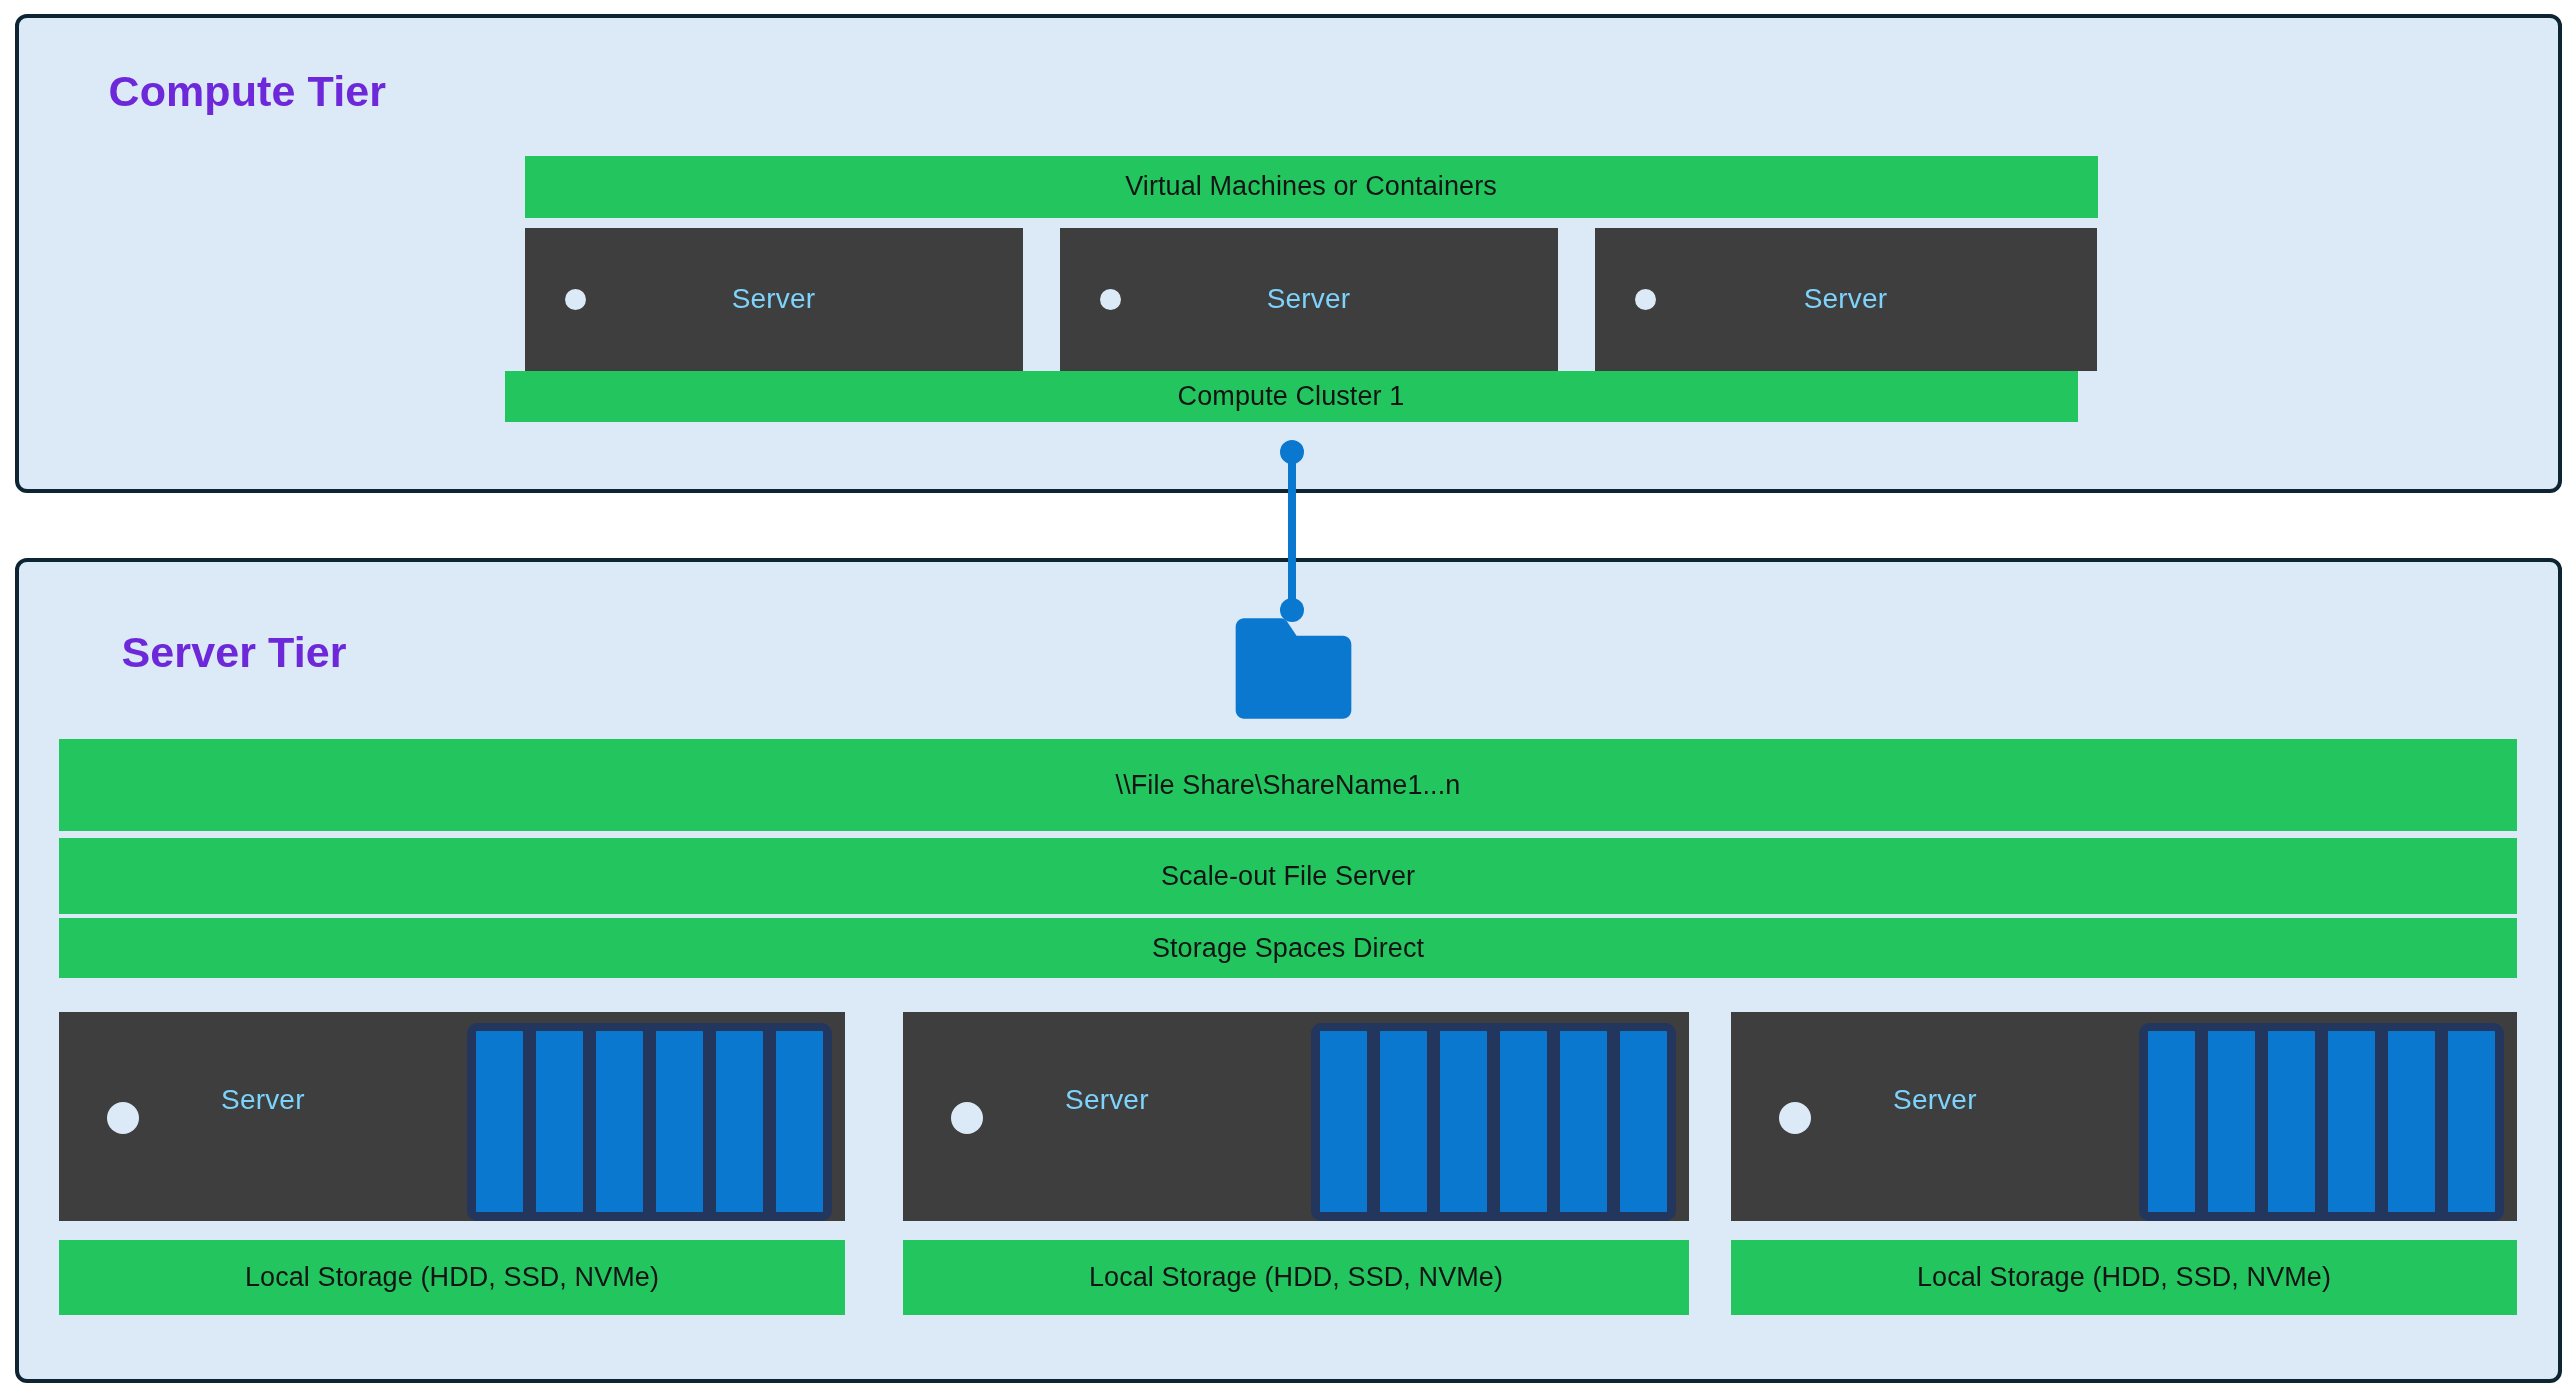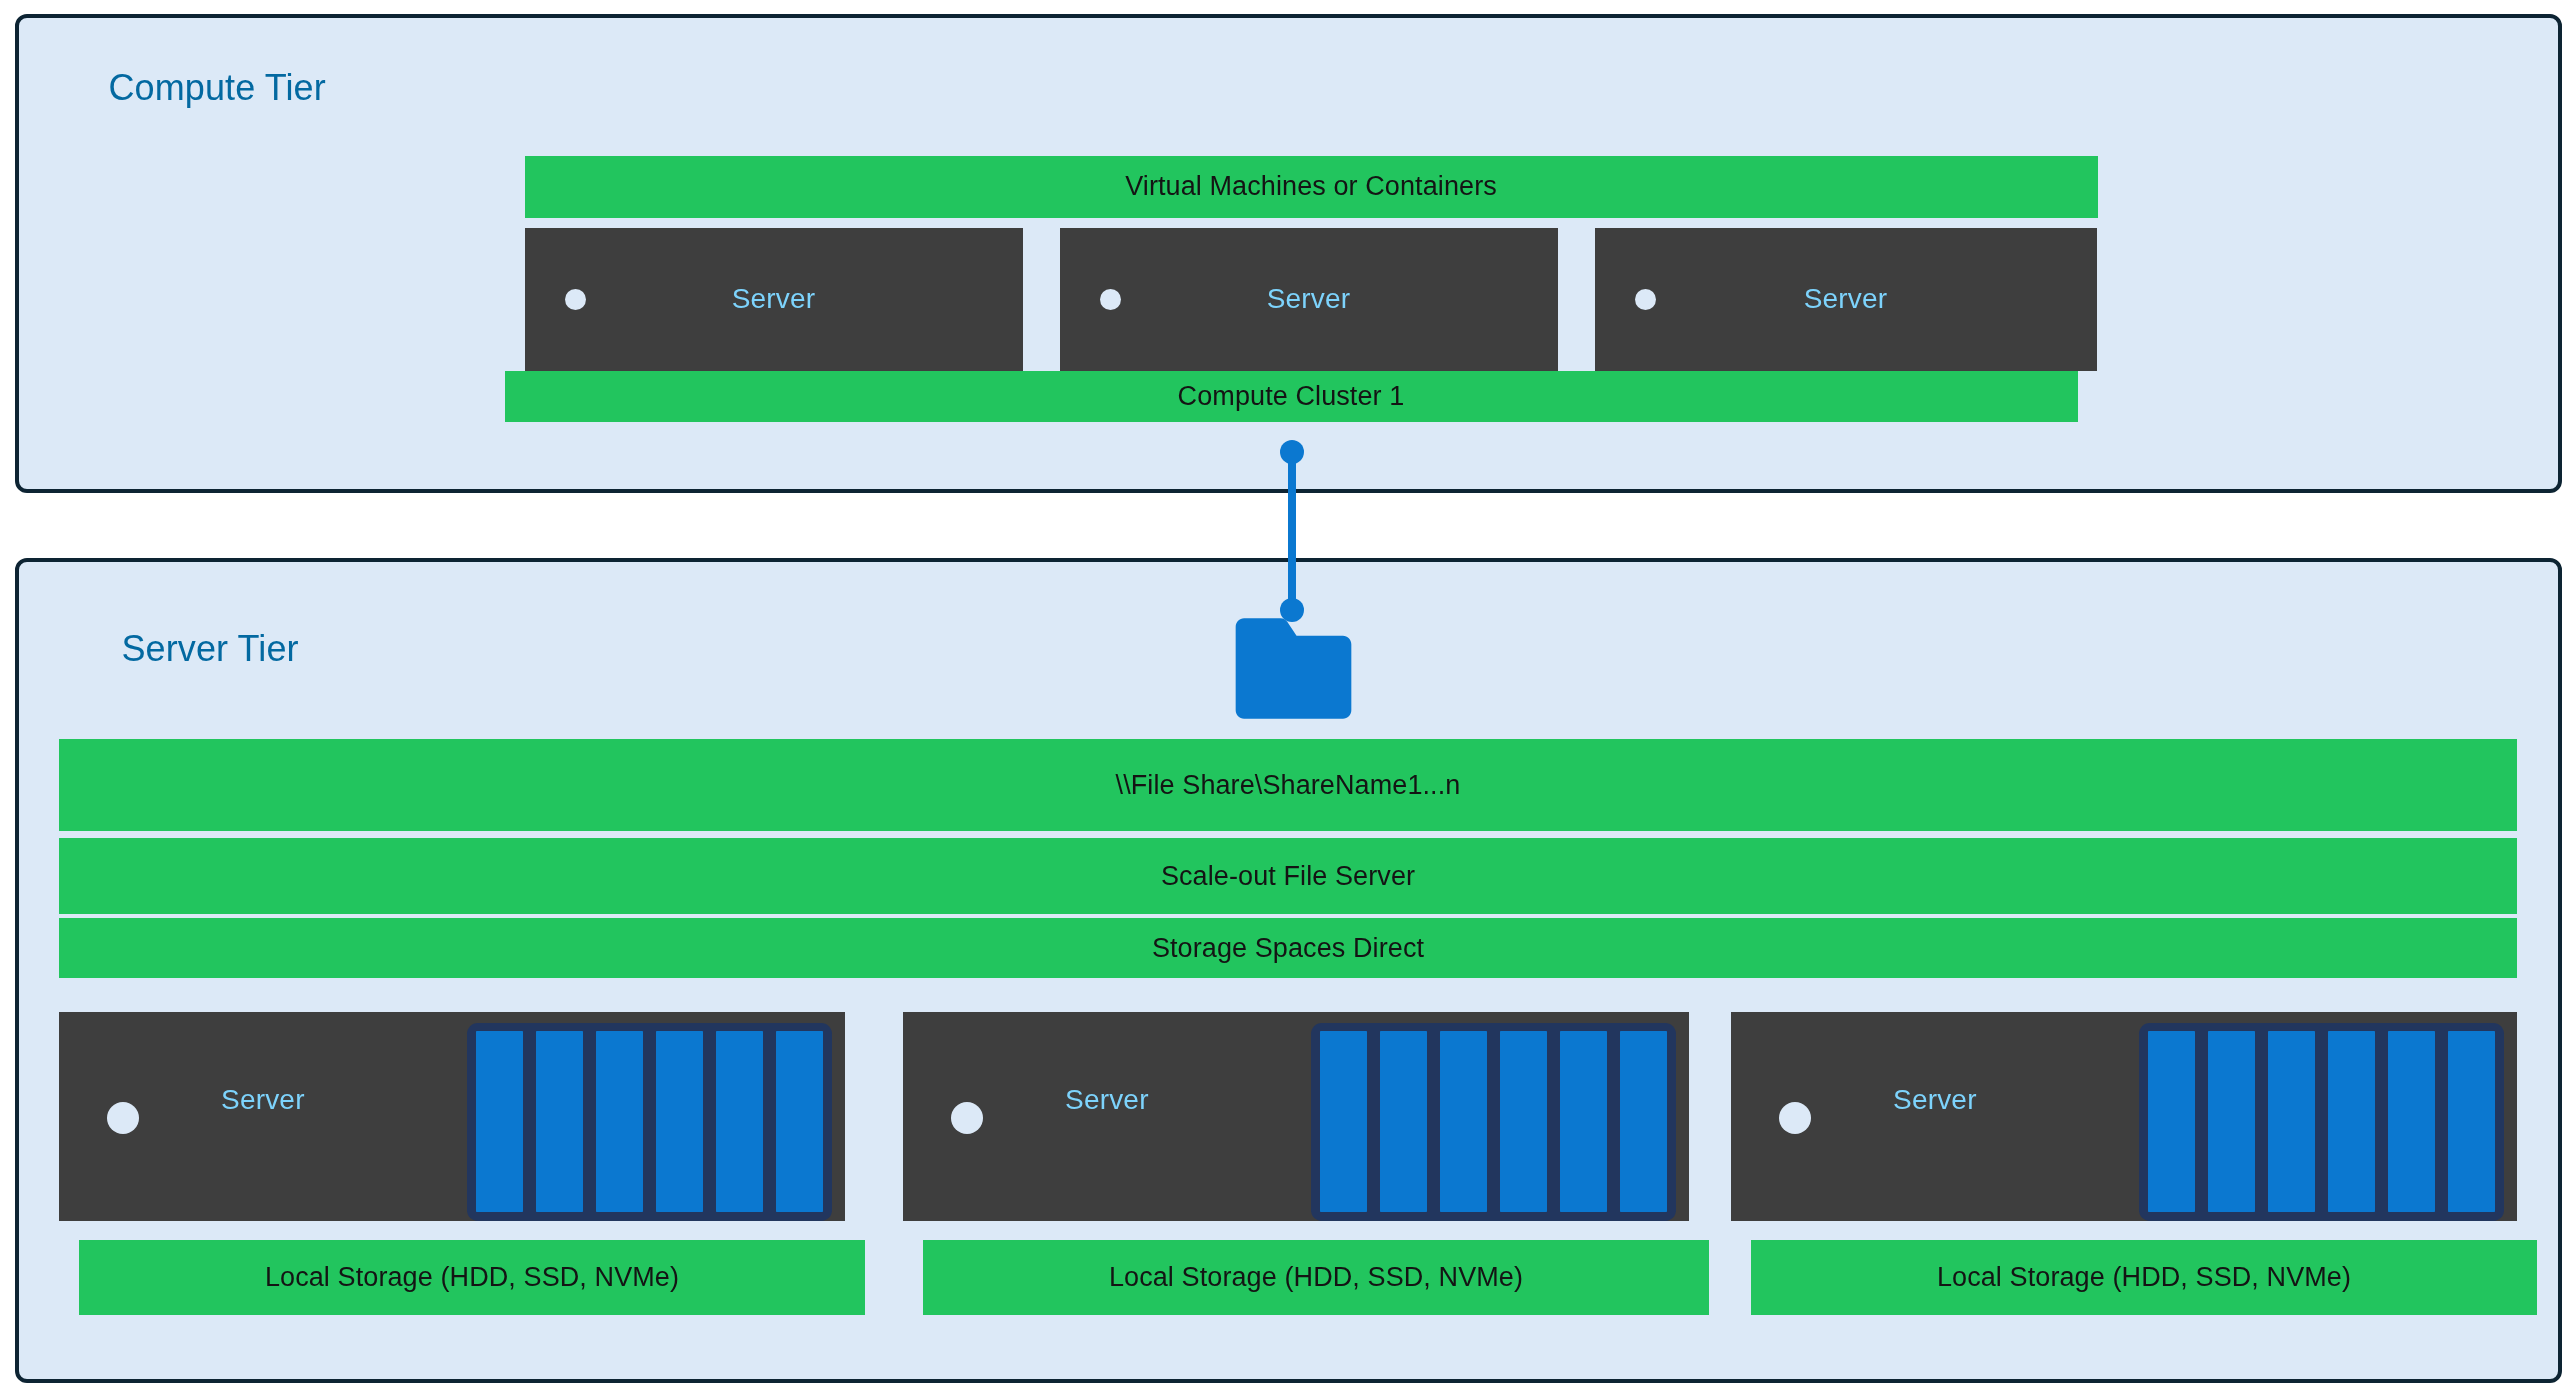--- a/index.html
+++ b/index.html
@@ -21,24 +21,25 @@
     background: #dce9f7;
     border: 4.6px solid #0d2433;
     border-radius: 12px;
     box-sizing: border-box;
   }
   #compute-tier { left: 14.5px;  top: 13.7px;   width: 2547px; height: 479px; }
   #storage-tier { left: 14.5px;  top: 558px;  width: 2547px; height: 825px; }
 
   .tier-title {
     position: absolute;
-    font-size: 36px;
-    color: #0369a1;
+    font-size: 43px;
+    color: #6d28d9;
     letter-spacing: 0.1px;
     white-space: nowrap;
+    font-weight: bold;
   }
   #compute-tier .tier-title { left: 90px; top: 49px; }
   #storage-tier .tier-title { left: 103px; top: 66px; }
 
   
   .band {
     position: absolute;
     background: #22c55e;
     display: flex;
     align-items: center;
@@ -202,21 +203,20 @@
     background: #0b78d0;
     border-radius: 0.8px;
   }
 
   .local-storage-band {
     position: absolute;
     left: 0px;
     top: 228px;
     width: 786px;
     height: 75px;
-    margin-left: 20px;
   }
 </style>
 </head>
 <body>
 
 <div class="tier" id="compute-tier">
 
   <div class="tier-title">Compute Tier</div>
 
   <div class="band" id="vm-band">

